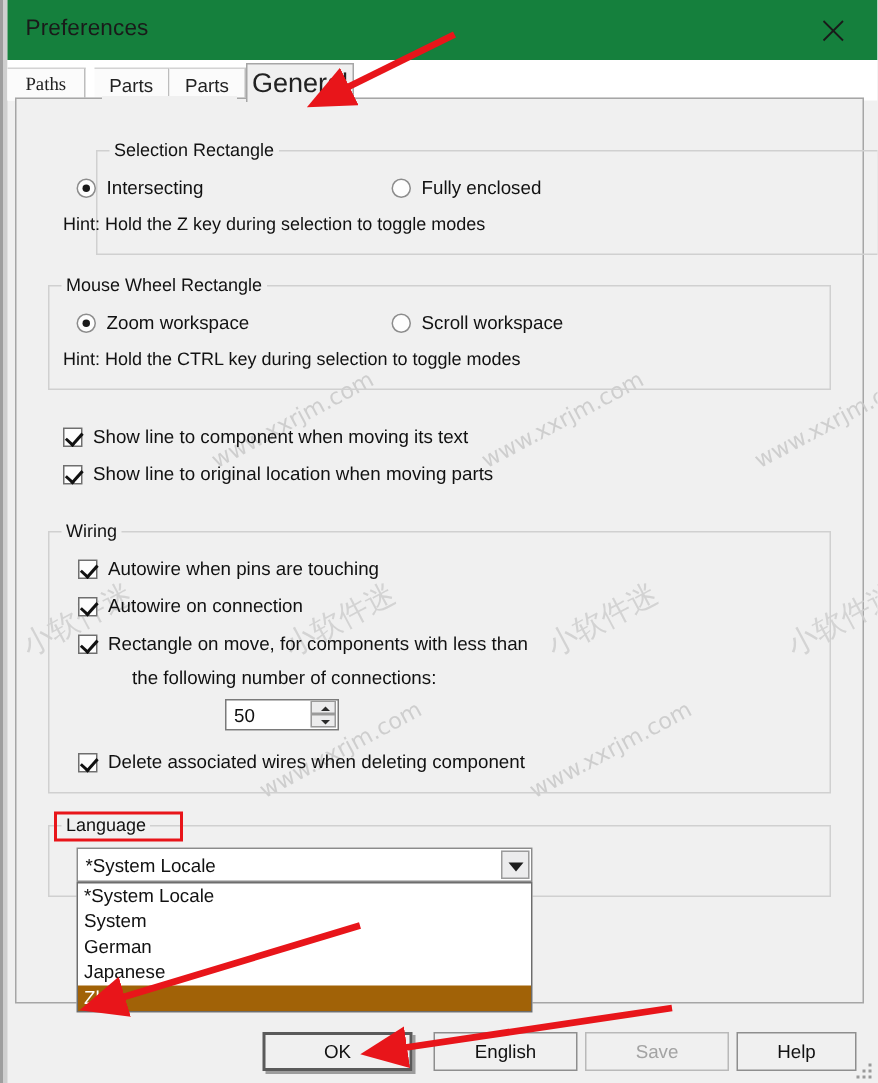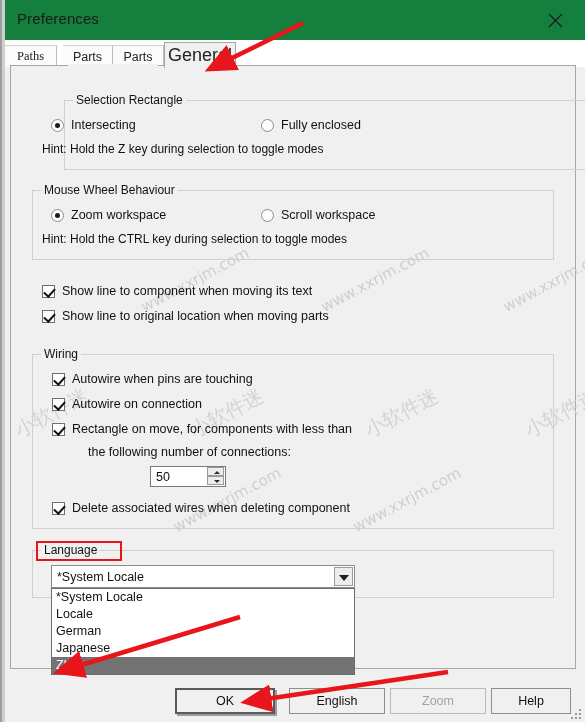--- a/index.html
+++ b/index.html
@@ -56,21 +56,21 @@
   .spin .btns .dn::after{border-top:3px solid #2b2b2b;}
 
   
   .combo{position:absolute;left:51px;top:565px;width:304px;height:23px;background:#fff;border:1px solid #8b8b8b;box-sizing:border-box;}
   .combo .ctext{position:absolute;left:5px;top:4px;font-size:12.5px;color:#111;}
   .combo .arrowbox{position:absolute;right:1px;top:1px;width:19px;height:19px;background:#ececed;border:1px solid #9b9b9b;box-sizing:border-box;}
   .combo .arrowbox::after{content:"";position:absolute;left:4px;top:7px;border-left:5px solid transparent;border-right:5px solid transparent;border-top:6px solid #1d1d1d;}
 
   .dropdown{position:absolute;left:51px;top:588px;width:304px;background:#fff;border:1px solid #6d6d6d;box-sizing:border-box;z-index:8;}
   .dropdown .opt{height:17px;line-height:17px;padding-left:4px;font-size:12.5px;color:#111;white-space:nowrap;}
-  .dropdown .opt.sel{background:#737373;color:#fff;}
+  .dropdown .opt.sel{background:#a16207;color:#fff;}
 
   
   .btn{position:absolute;height:26px;background:#f0f0f0;border:1px solid #8e8e8e;box-sizing:border-box;
        display:flex;align-items:center;justify-content:center;font-size:12.5px;color:#111;}
   .btn.def{border:2px solid #5a5a5a;box-shadow:2px 2px 0 rgba(0,0,0,.35);}
   .btn.disabled{color:#a3a3a3;border-color:#b9b9b9;}
 
   .grip{position:absolute;right:3px;bottom:2px;width:11px;height:11px;}
   .grip i{position:absolute;width:2px;height:2px;background:#9a9a9a;}
 
@@ -125,21 +125,21 @@
   <div class="grp" style="left:32px;top:100px;width:522px;height:70px;margin-left:32px;">
     <div class="cap">Selection Rectangle</div>
   </div>
   <div class="radio on" style="left:51px;top:119px;"></div>
   <div class="lbl" style="left:71px;top:118px;">Intersecting</div>
   <div class="radio" style="left:261px;top:119px;"></div>
   <div class="lbl" style="left:281px;top:118px;">Fully enclosed</div>
   <div class="hint" style="left:42px;top:142px;">Hint: Hold the Z key during selection to toggle modes</div>
 
   <div class="grp" style="left:32px;top:190px;width:522px;height:70px;">
-    <div class="cap">Mouse Wheel Behaviour</div>
+    <div class="cap">Mouse Wheel Rectangle</div>
   </div>
   <div class="radio on" style="left:51px;top:209px;"></div>
   <div class="lbl" style="left:71px;top:208px;">Zoom workspace</div>
   <div class="radio" style="left:261px;top:209px;"></div>
   <div class="lbl" style="left:281px;top:208px;">Scroll workspace</div>
   <div class="hint" style="left:42px;top:232px;">Hint: Hold the CTRL key during selection to toggle modes</div>
 
   <div class="cbx on" style="left:42px;top:285px;"></div>
   <div class="lbl" style="left:62px;top:284px;">Show line to component when moving its text</div>
   <div class="cbx on" style="left:42px;top:310px;"></div>
@@ -173,29 +173,29 @@
     <div class="cap">Language</div>
   </div>
 
   <div class="combo">
     <div class="ctext">*System Locale</div>
     <div class="arrowbox"></div>
   </div>
 
   <div class="dropdown">
     <div class="opt">*System Locale</div>
-    <div class="opt">Locale</div>
+    <div class="opt">System</div>
     <div class="opt">German</div>
     <div class="opt">Japanese</div>
     <div class="opt sel">Zh</div>
   </div>
 
   <div class="btn def" style="left:175px;top:688px;width:100px;text-align:right;">OK</div>
   <div class="btn" style="left:289px;top:688px;width:96px;">English</div>
-  <div class="btn disabled" style="left:390px;top:688px;width:96px;">Zoom</div>
+  <div class="btn disabled" style="left:390px;top:688px;width:96px;">Save</div>
   <div class="btn" style="left:491px;top:688px;width:80px;">Help</div>
 
   <div class="grip">
     <i style="left:8px;top:0px;"></i>
       <i style="left:4px;top:4px;"></i>
       <i style="left:8px;top:4px;"></i>
     <i style="left:0px;top:8px;"></i>
       <i style="left:4px;top:8px;"></i>
       <i style="left:8px;top:8px;"></i>
   </div>

